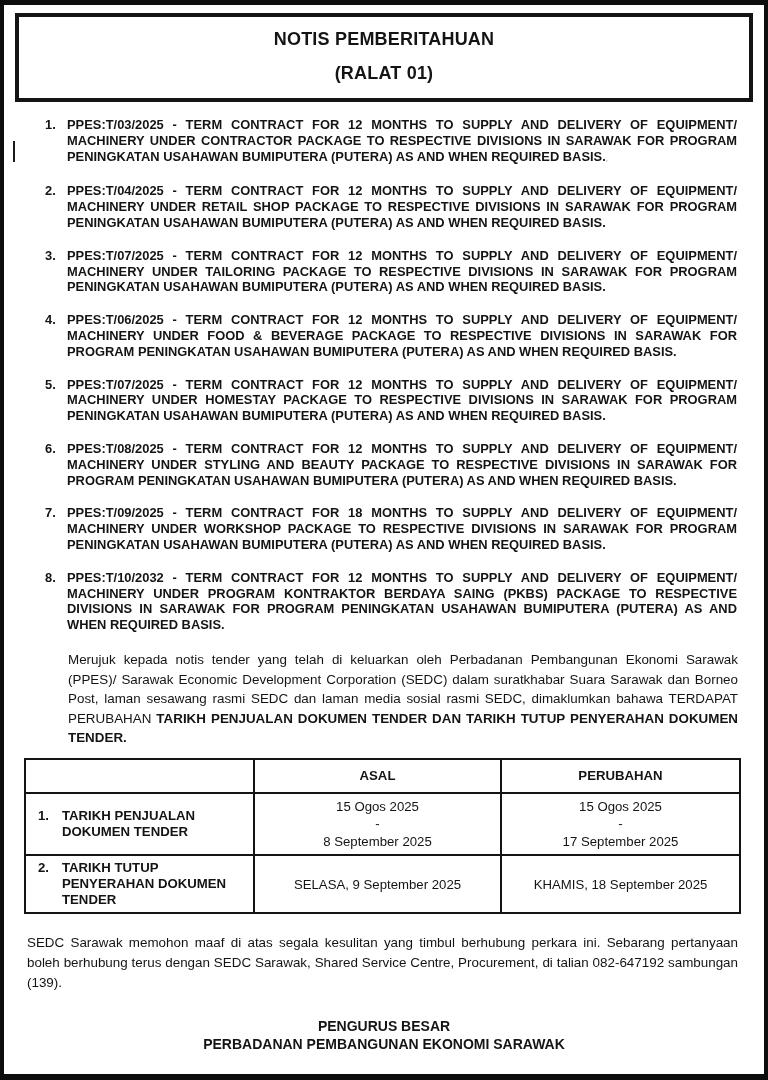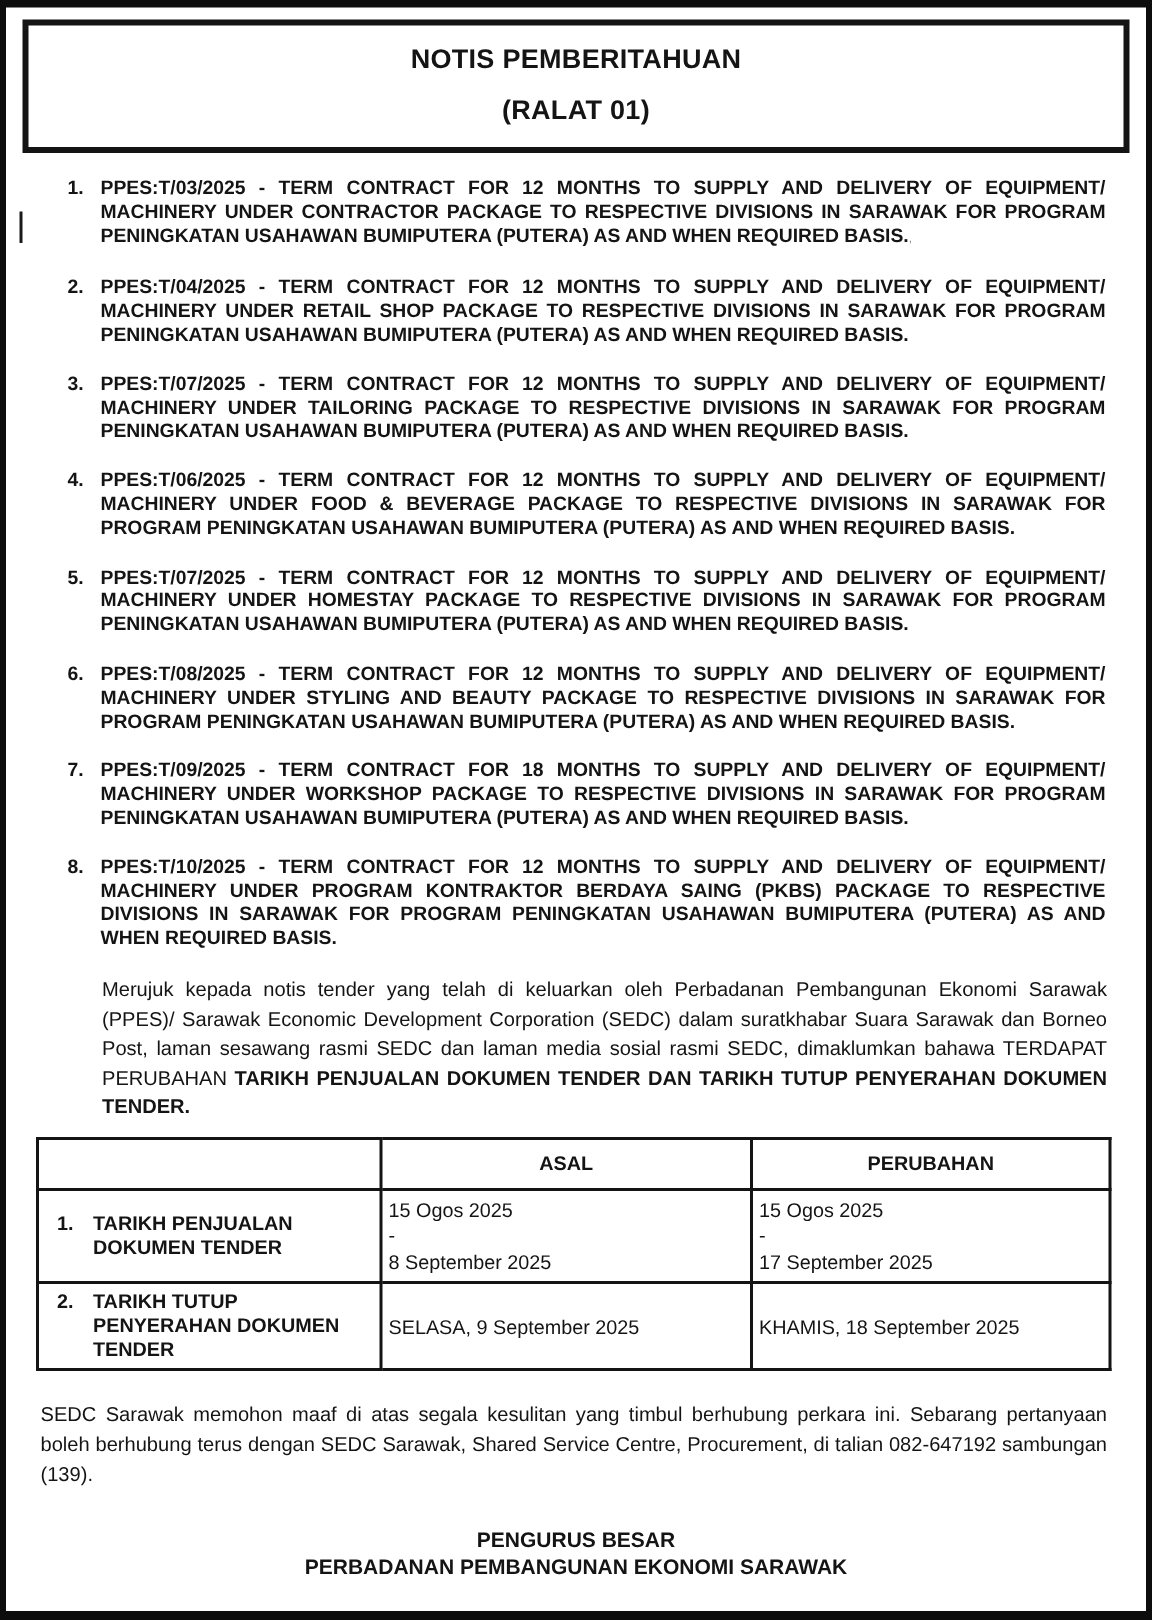--- a/index.html
+++ b/index.html
@@ -44,21 +44,21 @@
   }
   table.dates td { border:2px solid #141414; font-size:13.2px; vertical-align:middle; }
   .col1 { width:229px; }
   .col2 { width:247px; }
   .col3 { width:239px; }
   td.hdr { text-align:center; font-weight:bold; height:34px; }
   td.label-cell { font-weight:bold; padding:4px 6px 4px 12px; }
   .label-wrap { display:flex; line-height:16px; }
   .label-wrap .tnum { flex:none; width:24px; }
   .label-wrap .tlabel { flex:1; white-space:pre-line; }
-  td.value-cell { white-space:pre-line; line-height:17.5px; padding:4px 4px; }
+  td.value-cell { text-align:center; white-space:pre-line; line-height:17.5px; padding:4px 4px; }
   tr.row1 td { height:53px; }
   tr.row2 td { height:55px; }
 
   .closing1 { margin-top:34px; }
   .closing2 { margin-top:19px; }
 
   .signature { margin-top:25px; text-align:center; font-weight:bold; font-size:14px; line-height:18px; }
 </style>
 </head>
 <body>
@@ -96,21 +96,21 @@
     <div class="tender-item">
       <span class="num">6.</span>
       <span class="txt">PPES:T/08/2025 - TERM CONTRACT FOR 12 MONTHS TO SUPPLY AND DELIVERY OF EQUIPMENT/ MACHINERY UNDER STYLING AND BEAUTY PACKAGE TO RESPECTIVE DIVISIONS IN SARAWAK FOR PROGRAM PENINGKATAN USAHAWAN BUMIPUTERA (PUTERA) AS AND WHEN REQUIRED BASIS.</span>
     </div>
     <div class="tender-item">
       <span class="num">7.</span>
       <span class="txt">PPES:T/09/2025 - TERM CONTRACT FOR 18 MONTHS TO SUPPLY AND DELIVERY OF EQUIPMENT/ MACHINERY UNDER WORKSHOP PACKAGE TO RESPECTIVE DIVISIONS IN SARAWAK FOR PROGRAM PENINGKATAN USAHAWAN BUMIPUTERA (PUTERA) AS AND WHEN REQUIRED BASIS.</span>
     </div>
     <div class="tender-item">
       <span class="num">8.</span>
-      <span class="txt">PPES:T/10/2025 - TERM CONTRACT FOR 12 MONTHS TO SUPPLY AND DELIVERY OF EQUIPMENT/ MACHINERY UNDER PROGRAM KONTRAKTOR BERDAYA SAING (PKBS) PACKAGE TO RESPECTIVE DIVISIONS IN SARAWAK FOR PROGRAM PENINGKATAN USAHAWAN BUMIPUTERA (PUTERA) AS AND WHEN REQUIRED BASIS.</span>
+      <span class="txt">PPES:T/10/2032 - TERM CONTRACT FOR 12 MONTHS TO SUPPLY AND DELIVERY OF EQUIPMENT/ MACHINERY UNDER PROGRAM KONTRAKTOR BERDAYA SAING (PKBS) PACKAGE TO RESPECTIVE DIVISIONS IN SARAWAK FOR PROGRAM PENINGKATAN USAHAWAN BUMIPUTERA (PUTERA) AS AND WHEN REQUIRED BASIS.</span>
     </div>
   </div>
 
   <div class="para-block">
     <p class="para intro-para"><span>Merujuk kepada notis tender yang telah di keluarkan oleh Perbadanan Pembangunan Ekonomi Sarawak (PPES)/ Sarawak Economic Development Corporation (SEDC) dalam suratkhabar Suara Sarawak dan Borneo Post, laman sesawang rasmi SEDC dan laman media sosial rasmi SEDC, dimaklumkan bahawa TERDAPAT PERUBAHAN </span><span class="bold-part">TARIKH PENJUALAN DOKUMEN TENDER DAN TARIKH TUTUP PENYERAHAN DOKUMEN TENDER.</span></p>
   </div>
 
   <table class="dates">
     <colgroup>
         <col class="col1">

